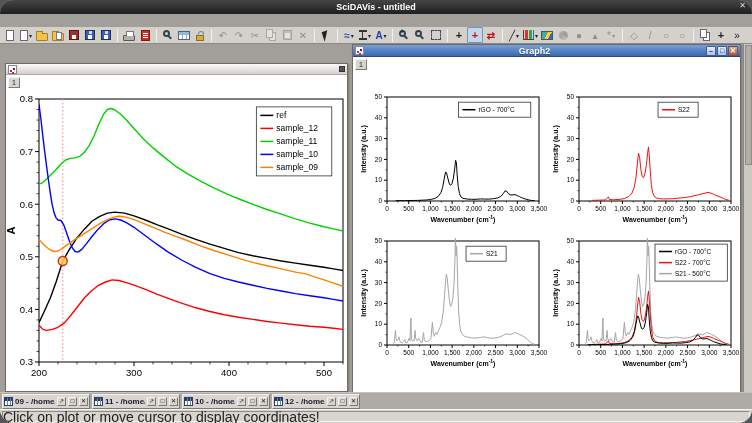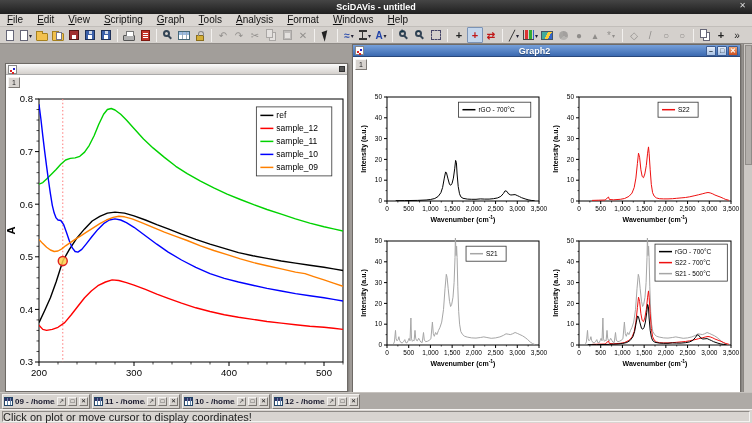--- a/index.html
+++ b/index.html
@@ -1,18 +1,18 @@
 <!DOCTYPE html>
 <html><head>
 <meta charset="utf-8">
 <style>
   html,body{margin:0;padding:0;background:#555;}
   *{box-sizing:border-box;}
   .app{position:relative;width:752px;height:423px;background:#a29e9a;overflow:hidden;
-       font-family:"Liberation Sans",sans-serif;-webkit-font-smoothing:antialiased;}
+       font-family:"Liberation Sans",sans-serif;border-radius:14px;-webkit-font-smoothing:antialiased;}
 
   
   .titlebar{position:absolute;left:0;top:0;width:752px;height:14px;
     background:linear-gradient(#454545,#1f1f1f);color:#fff;font-size:9px;font-weight:bold;
     display:flex;align-items:center;justify-content:center;}
   .titlebar .close{position:absolute;right:6px;top:1px;font-size:8px;font-weight:normal;color:#ddd;cursor:default;}
 
   
   .menubar{position:absolute;left:0;top:14px;width:752px;height:13px;background:#dad6d2;
     display:flex;align-items:center;font-size:10px;color:#111;border-bottom:1px solid #c2beba;}
@@ -93,44 +93,32 @@
   .task-item .tlabel{flex:1;white-space:nowrap;overflow:hidden;}
   .tgrid{width:9px;height:9px;flex:none;border:1px solid #246;
     background-image:repeating-linear-gradient(90deg,transparent 0 2px,#68a 2px 3px),linear-gradient(#336 0 3px,#fff 3px);}
   .tmini{width:9px;height:9px;flex:none;background:#d8d4d0;border:1px solid;border-color:#f4f2f0 #7c7874 #7c7874 #f4f2f0;
     font-size:6px;line-height:7px;text-align:center;color:#111;font-weight:normal;}
 
   
   .statusbar{position:absolute;left:0;top:409px;width:752px;height:14px;background:#d8d4d0;border-top:1px solid #f6f4f2;
     display:flex;align-items:center;}
   .statusbar .panel{margin:1px 2px;flex:1;height:11px;border:1px solid;border-color:#8e8a86 #f4f2f0 #f4f2f0 #8e8a86;
-    font-size:11px;color:#222;display:flex;align-items:center;}
+    font-size:14px;color:#222;display:flex;align-items:center;}
 </style>
 </head>
 <body>
 
 <div class="app">
 
   <div class="titlebar">
     <span>SciDAVis - untitled</span>
     <span class="close">✕</span>
   </div>
 
-  <div class="menubar" id="menubar">
-      <span class="menu-item">File</span>
-      <span class="menu-item">Edit</span>
-      <span class="menu-item">View</span>
-      <span class="menu-item">Scripting</span>
-      <span class="menu-item">Graph</span>
-      <span class="menu-item">Tools</span>
-      <span class="menu-item">Analysis</span>
-      <span class="menu-item">Format</span>
-      <span class="menu-item">Windows</span>
-      <span class="menu-item">Help</span>
-    </div>
 
   <div class="toolbar" id="toolbar">
       <span class="tbtn">
         <span class="g g-page"></span>
       </span>
       <span class="tbtn">
         <span class="g g-page"></span>
         <span class="dd">▾</span>
       </span>
       <span class="tbtn">

